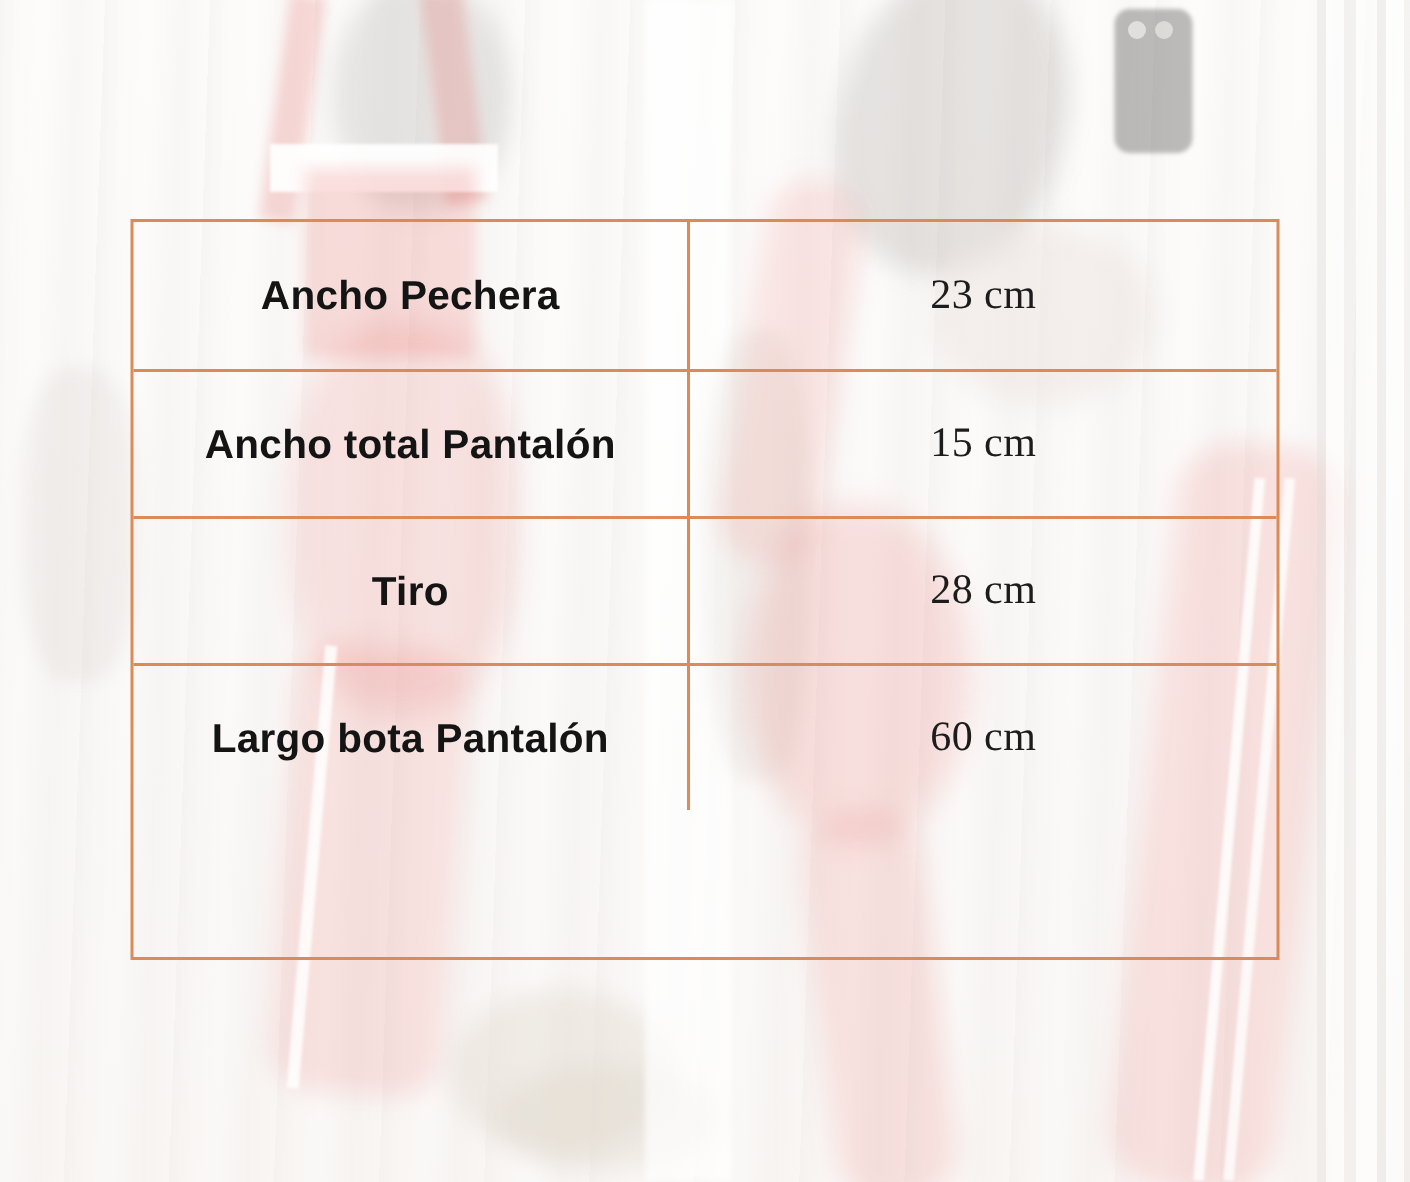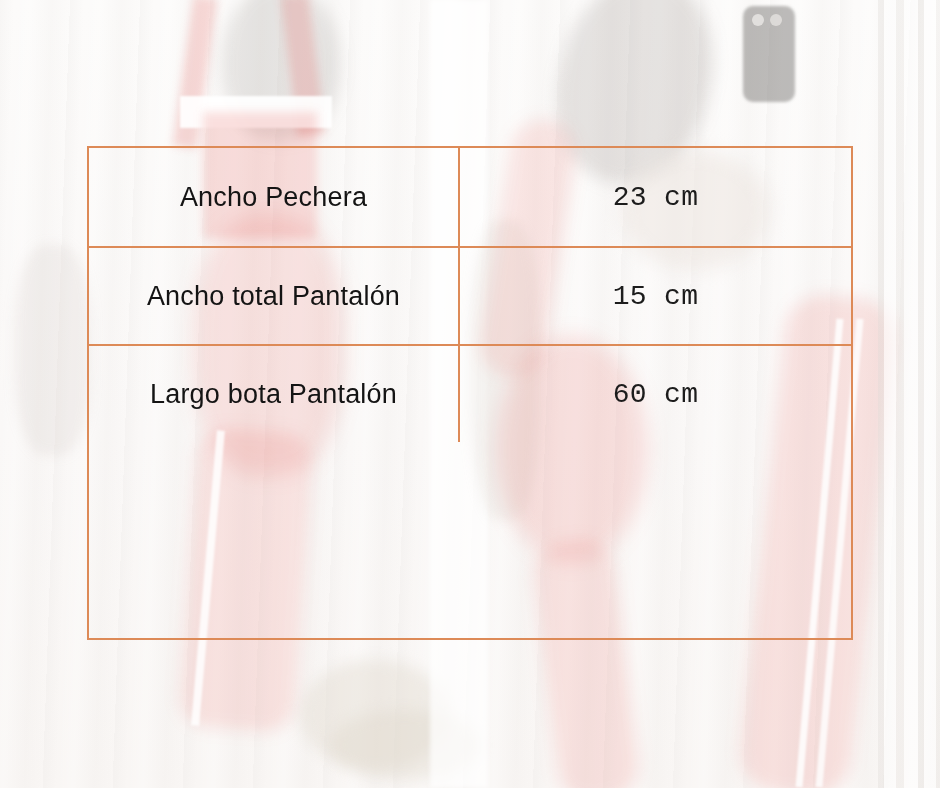--- a/index.html
+++ b/index.html
@@ -83,25 +83,25 @@
     position:absolute;left:87px;top:146px;width:766px;height:494px;
     display:grid;grid-template-rows:repeat(5,1fr);
     border:2px solid var(--table-border);
     box-sizing:border-box;
   }
   .row{display:grid;grid-template-columns:371px 1fr;box-sizing:border-box;}
   .row + .row{border-top:2px solid var(--table-border);}
   .cell{display:flex;align-items:center;justify-content:center;box-sizing:border-box;}
   .cell.label{
     border-right:2px solid var(--table-border);
-    font-weight:normal;font-size:27px;color:var(--label-text);
+    font-weight:bold;font-size:27px;color:var(--label-text);
     letter-spacing:0.2px;
   }
   .cell.value{
-    font-family:Liberation Mono, monospace;
+    font-family:Liberation Serif, serif;
     font-size:28px;font-weight:400;color:var(--value-text);
     letter-spacing:0.3px;
   }
 </style>
 </head>
 <body>
 
 <div class="stage">
 
   <div class="bg">
@@ -139,18 +139,22 @@
   <div class="size-table">
     <div class="row">
       <div class="cell label">Ancho Pechera</div>
       <div class="cell value">23 cm</div>
     </div>
     <div class="row">
       <div class="cell label">Ancho total Pantalón</div>
       <div class="cell value">15 cm</div>
     </div>
     <div class="row">
+      <div class="cell label">Tiro</div>
+      <div class="cell value">28 cm</div>
+    </div>
+    <div class="row">
       <div class="cell label">Largo bota Pantalón</div>
       <div class="cell value">60 cm</div>
     </div>
   </div>
 
 </div>
 
 </body></html>

